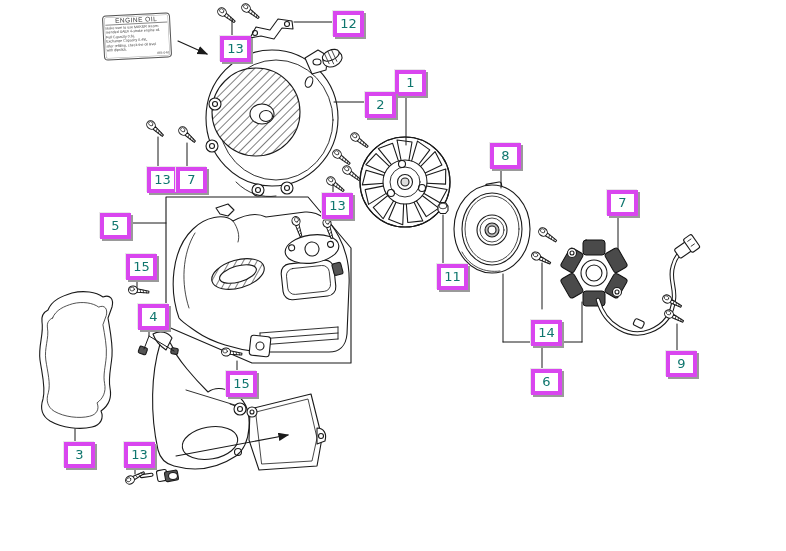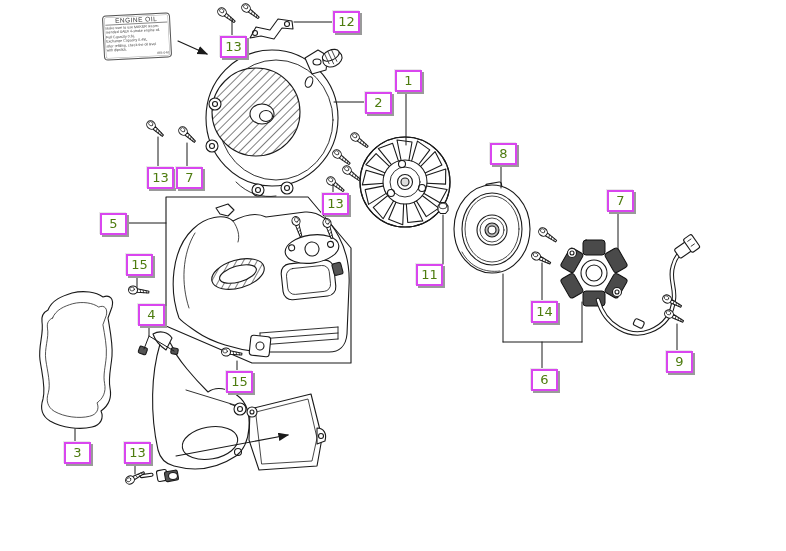--- a/index.html
+++ b/index.html
@@ -1,21 +1,21 @@
 <!DOCTYPE html>
 <html><head>
 <meta charset="utf-8">
 <style>
   html,body{margin:0;padding:0;background:#fff;}
   .stage{position:relative;width:786px;height:551px;background:#fff;overflow:hidden;
          font-family:"Liberation Sans",sans-serif;}
   .stage svg{position:absolute;left:0;top:0;}
   .callout{position:absolute;width:23px;height:18px;background:#fff;
-           border:2px solid #d946ef;box-shadow:2px 2px 0 #9a9a9a,-1px -1px 0 #e8e8e8;
-           font-size:13px;line-height:18px;text-align:center;color:#4d7c0f;
+           border:4px solid #d946ef;box-shadow:2px 2px 0 #9a9a9a,-1px -1px 0 #e8e8e8;
+           font-size:13px;line-height:18px;text-align:center;color:#0f766e;
            font-family:"DejaVu Sans",sans-serif;user-select:none;cursor:pointer;z-index:5;}
   .decal{position:absolute;left:103px;top:14px;width:62px;height:41px;
          border:1px solid #555;border-radius:4px;background:#fff;
          box-shadow:inset 0 0 0 1px #fff, inset 0 0 0 1.5px #aaa;
          transform:rotate(-3deg);padding:1px 2px;z-index:4;overflow:hidden;}
   .decal-title{font-size:6.5px;text-align:center;color:#333;letter-spacing:.5px;
                border-bottom:.5px solid #888;margin-bottom:1px;}
   .decal-line{font-size:3.6px;line-height:4.4px;color:#444;white-space:nowrap;}
   .decal-foot{font-size:3.2px;color:#555;text-align:right;margin-top:1px;}
 </style>
@@ -266,23 +266,23 @@
 <div class="callout" style="left:333px;top:11px;">12</div>
 <div class="callout" style="left:220px;top:36px;">13</div>
 <div class="callout" style="left:395px;top:70px;">1</div>
 <div class="callout" style="left:365px;top:92px;">2</div>
 <div class="callout" style="left:490px;top:143px;">8</div>
 <div class="callout" style="left:607px;top:190px;">7</div>
 <div class="callout" style="left:147px;top:167px;">13</div>
 <div class="callout" style="left:176px;top:167px;">7</div>
 <div class="callout" style="left:322px;top:193px;">13</div>
 <div class="callout" style="left:100px;top:213px;">5</div>
-<div class="callout" style="left:416px;top:264px;">11</div>
+<div class="callout" style="left:437px;top:264px;">11</div>
 <div class="callout" style="left:126px;top:254px;">15</div>
-<div class="callout" style="left:531px;top:301px;">14</div>
+<div class="callout" style="left:531px;top:320px;">14</div>
 <div class="callout" style="left:138px;top:304px;">4</div>
 <div class="callout" style="left:531px;top:369px;">6</div>
 <div class="callout" style="left:666px;top:351px;">9</div>
 <div class="callout" style="left:226px;top:371px;">15</div>
 <div class="callout" style="left:64px;top:442px;">3</div>
 <div class="callout" style="left:124px;top:442px;">13</div>
 
 </div>
 
 </body></html>

